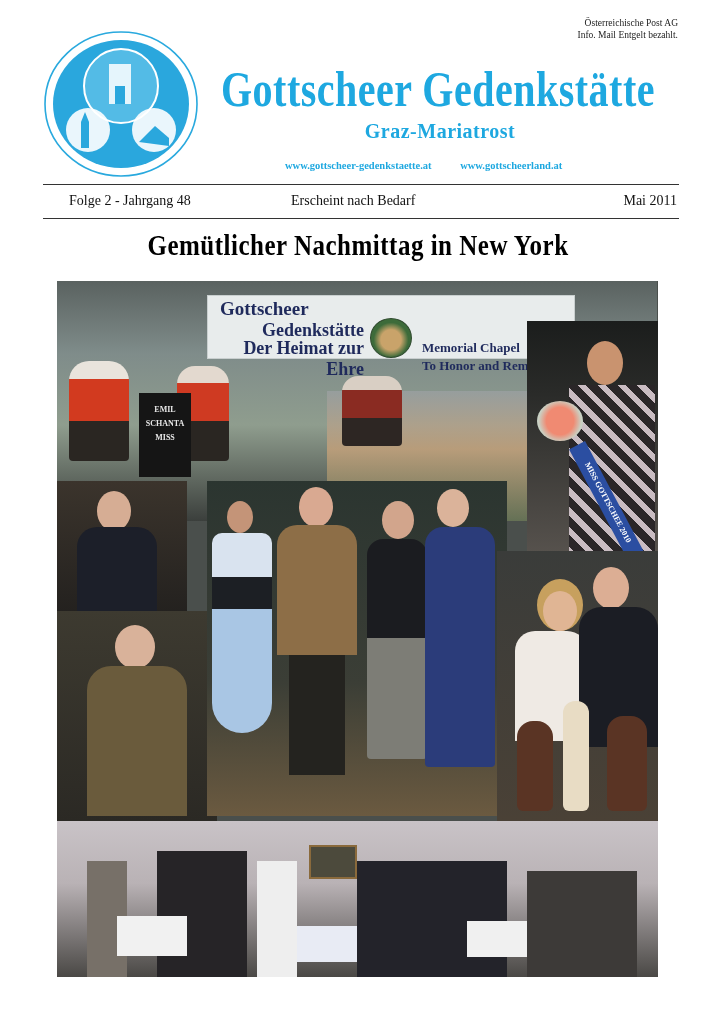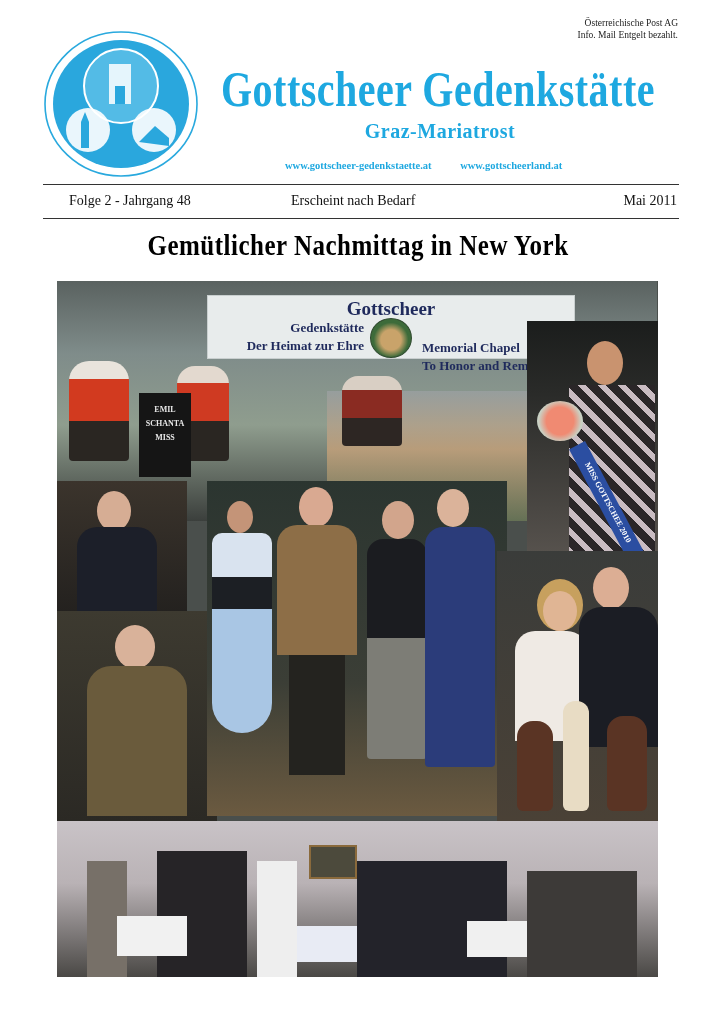--- a/index.html
+++ b/index.html
@@ -35,24 +35,24 @@
               font-weight:bold; font-size:25px; color:#000; letter-spacing:0.5px;
               transform:scaleY(1.15); }
 
   
   .collage { position:absolute; left:57px; top:281px; width:601px; height:696px;
              background:#4a4f4c; overflow:hidden; }
   .ph { position:absolute; overflow:hidden; }
 
   .banner { position:absolute; left:150px; top:14px; width:366px; height:62px;
             background:#e8ecec; border:1px solid #c9cfcf; }
-  .banner .b-line1 { position:absolute; left:0; width:100%; top:2px; text-align:center;
+  .banner .b-line1 { position:absolute; left:12px; width:100%; top:2px; 
             font-weight:bold; font-size:19px; color:#1f2a5c; }
   .banner .b-l { position:absolute; left:6px; text-align:right; width:150px;
-            font-weight:bold; font-size:13px; color:#1f2a5c; }
+            font-weight:bold; font-size:18px; color:#1f2a5c; }
   .banner .b-r { position:absolute; left:214px; width:150px;
             font-weight:bold; font-size:13px; color:#1f2a5c;margin-top:20px; }
   .banner .chapel { position:absolute; left:162px; top:22px; width:40px; height:38px;
             border-radius:50%; background:radial-gradient(circle at 50% 55%, #c9a36a 0 35%, #3d6b3a 60%);
             border:1px solid #2f4a2e; }
 </style>
 </head>
 <body>
 
 <div class="postal">

